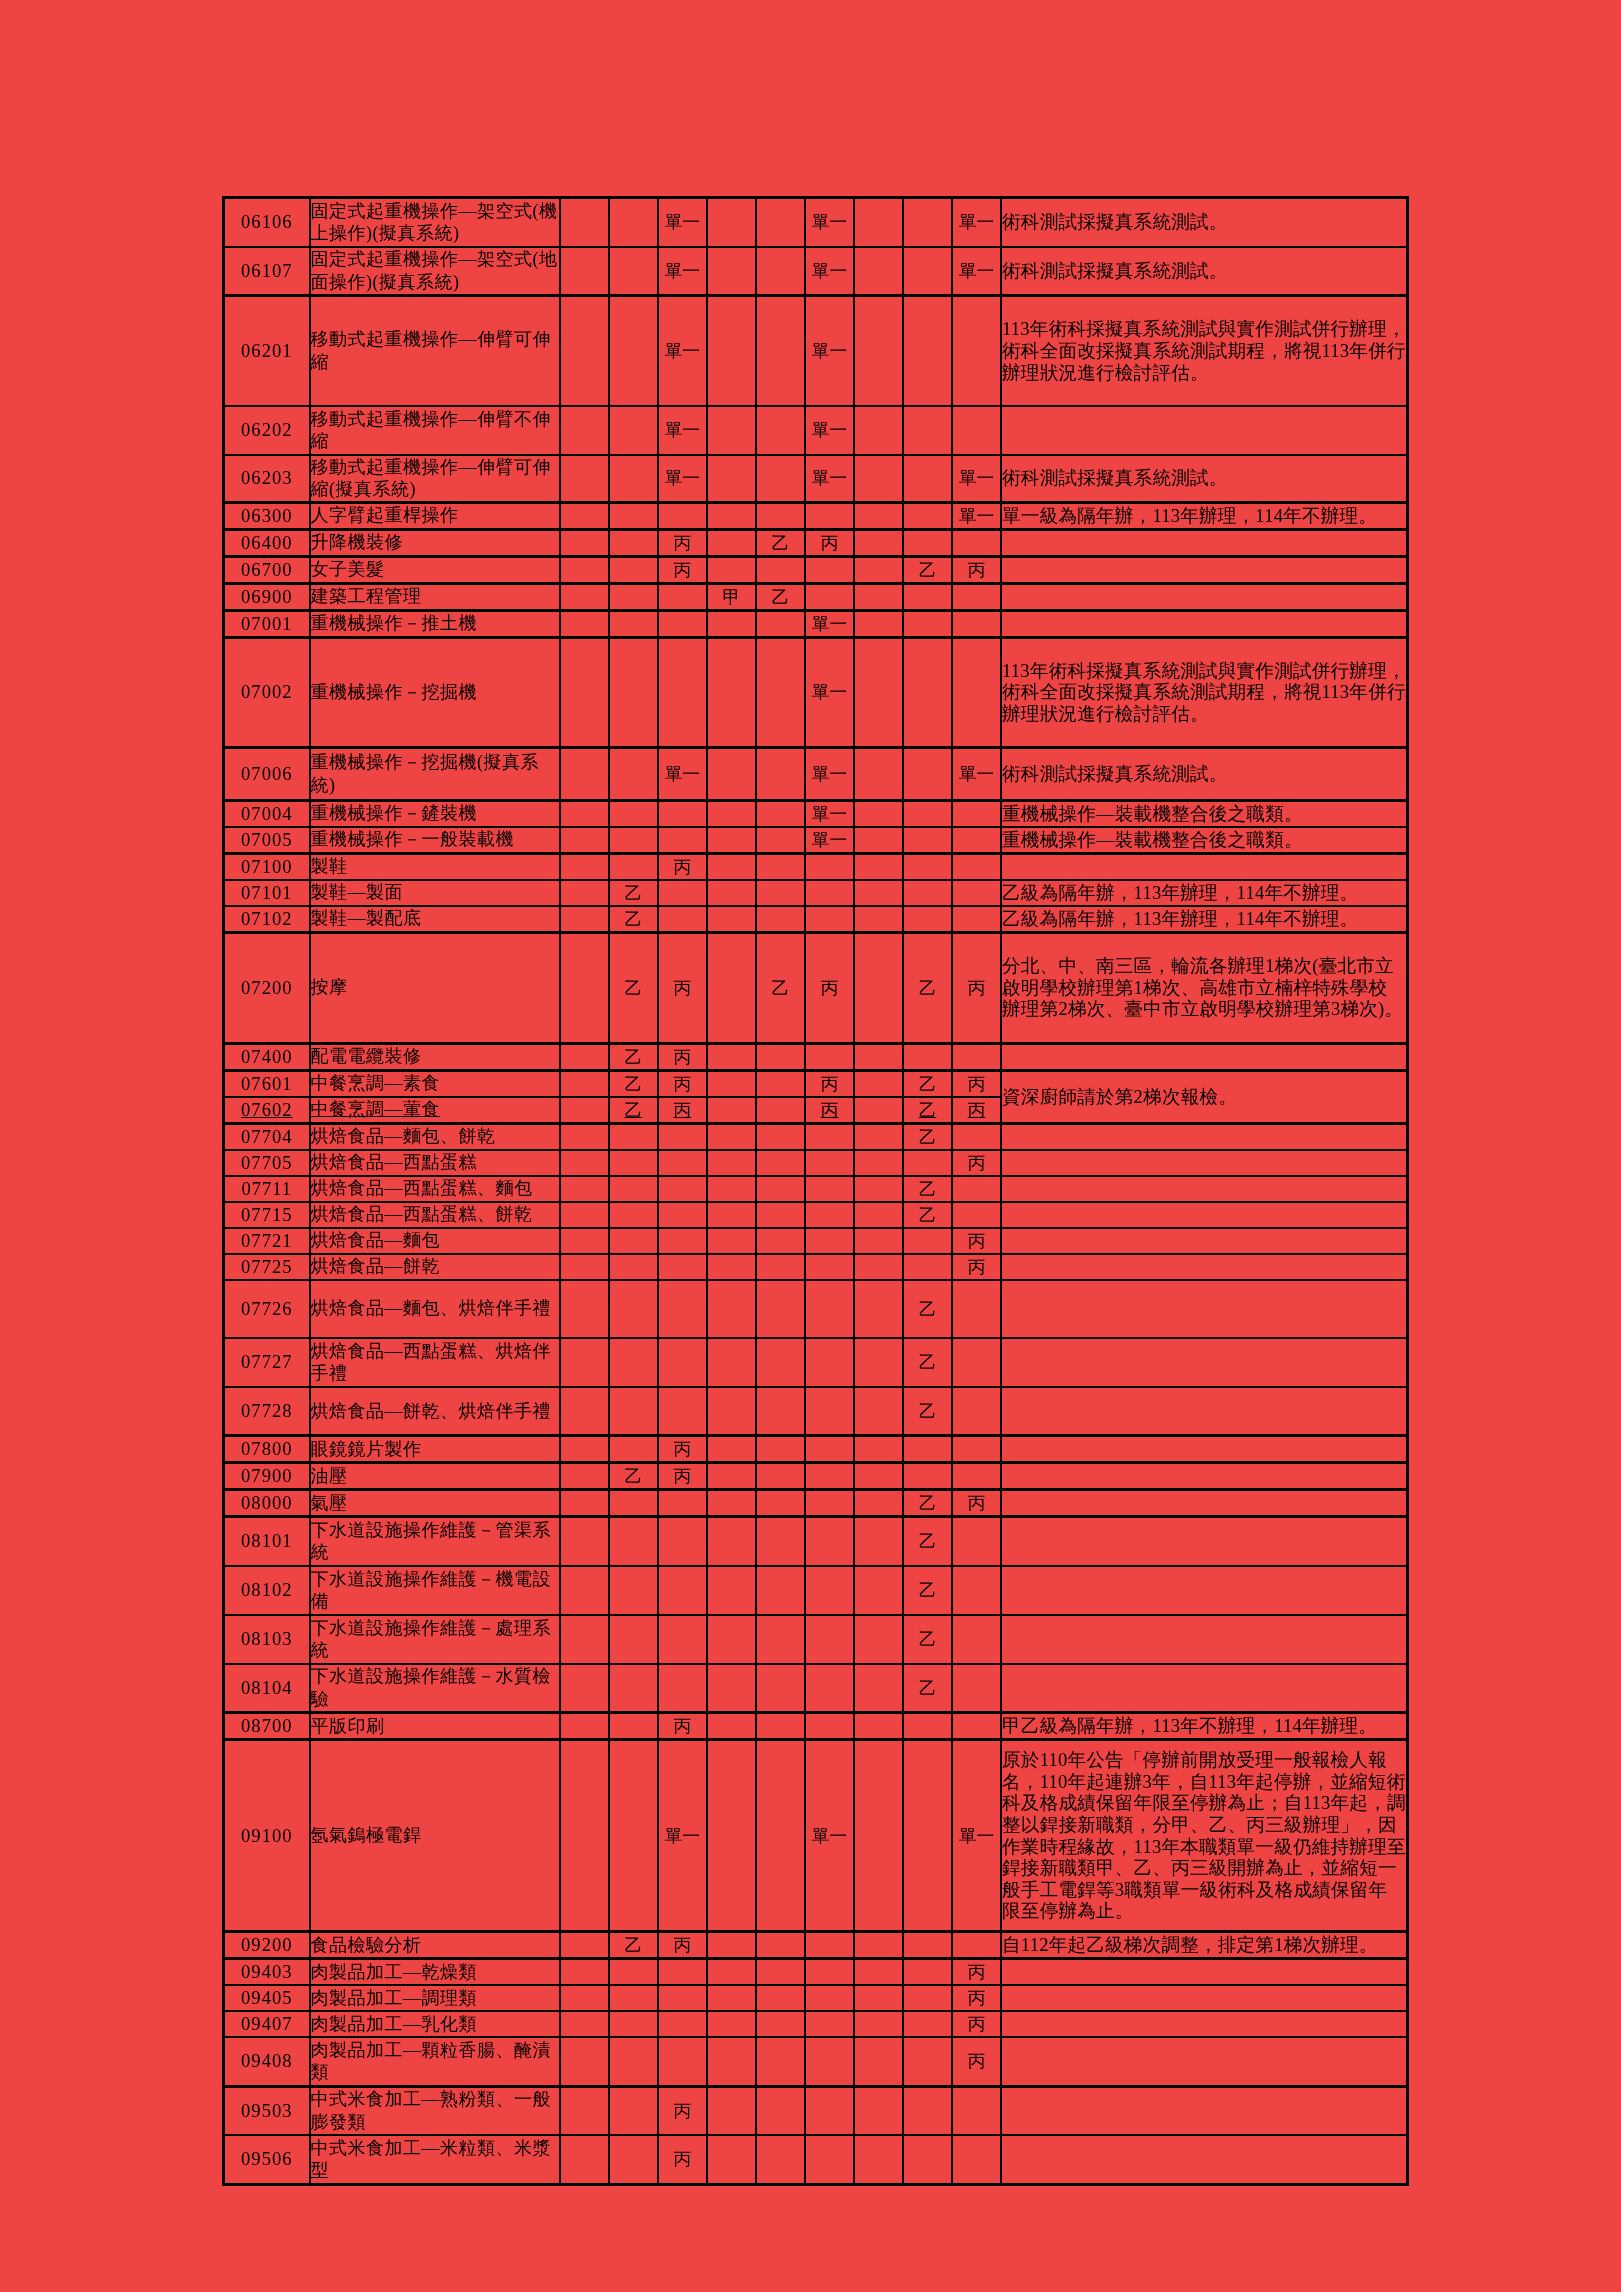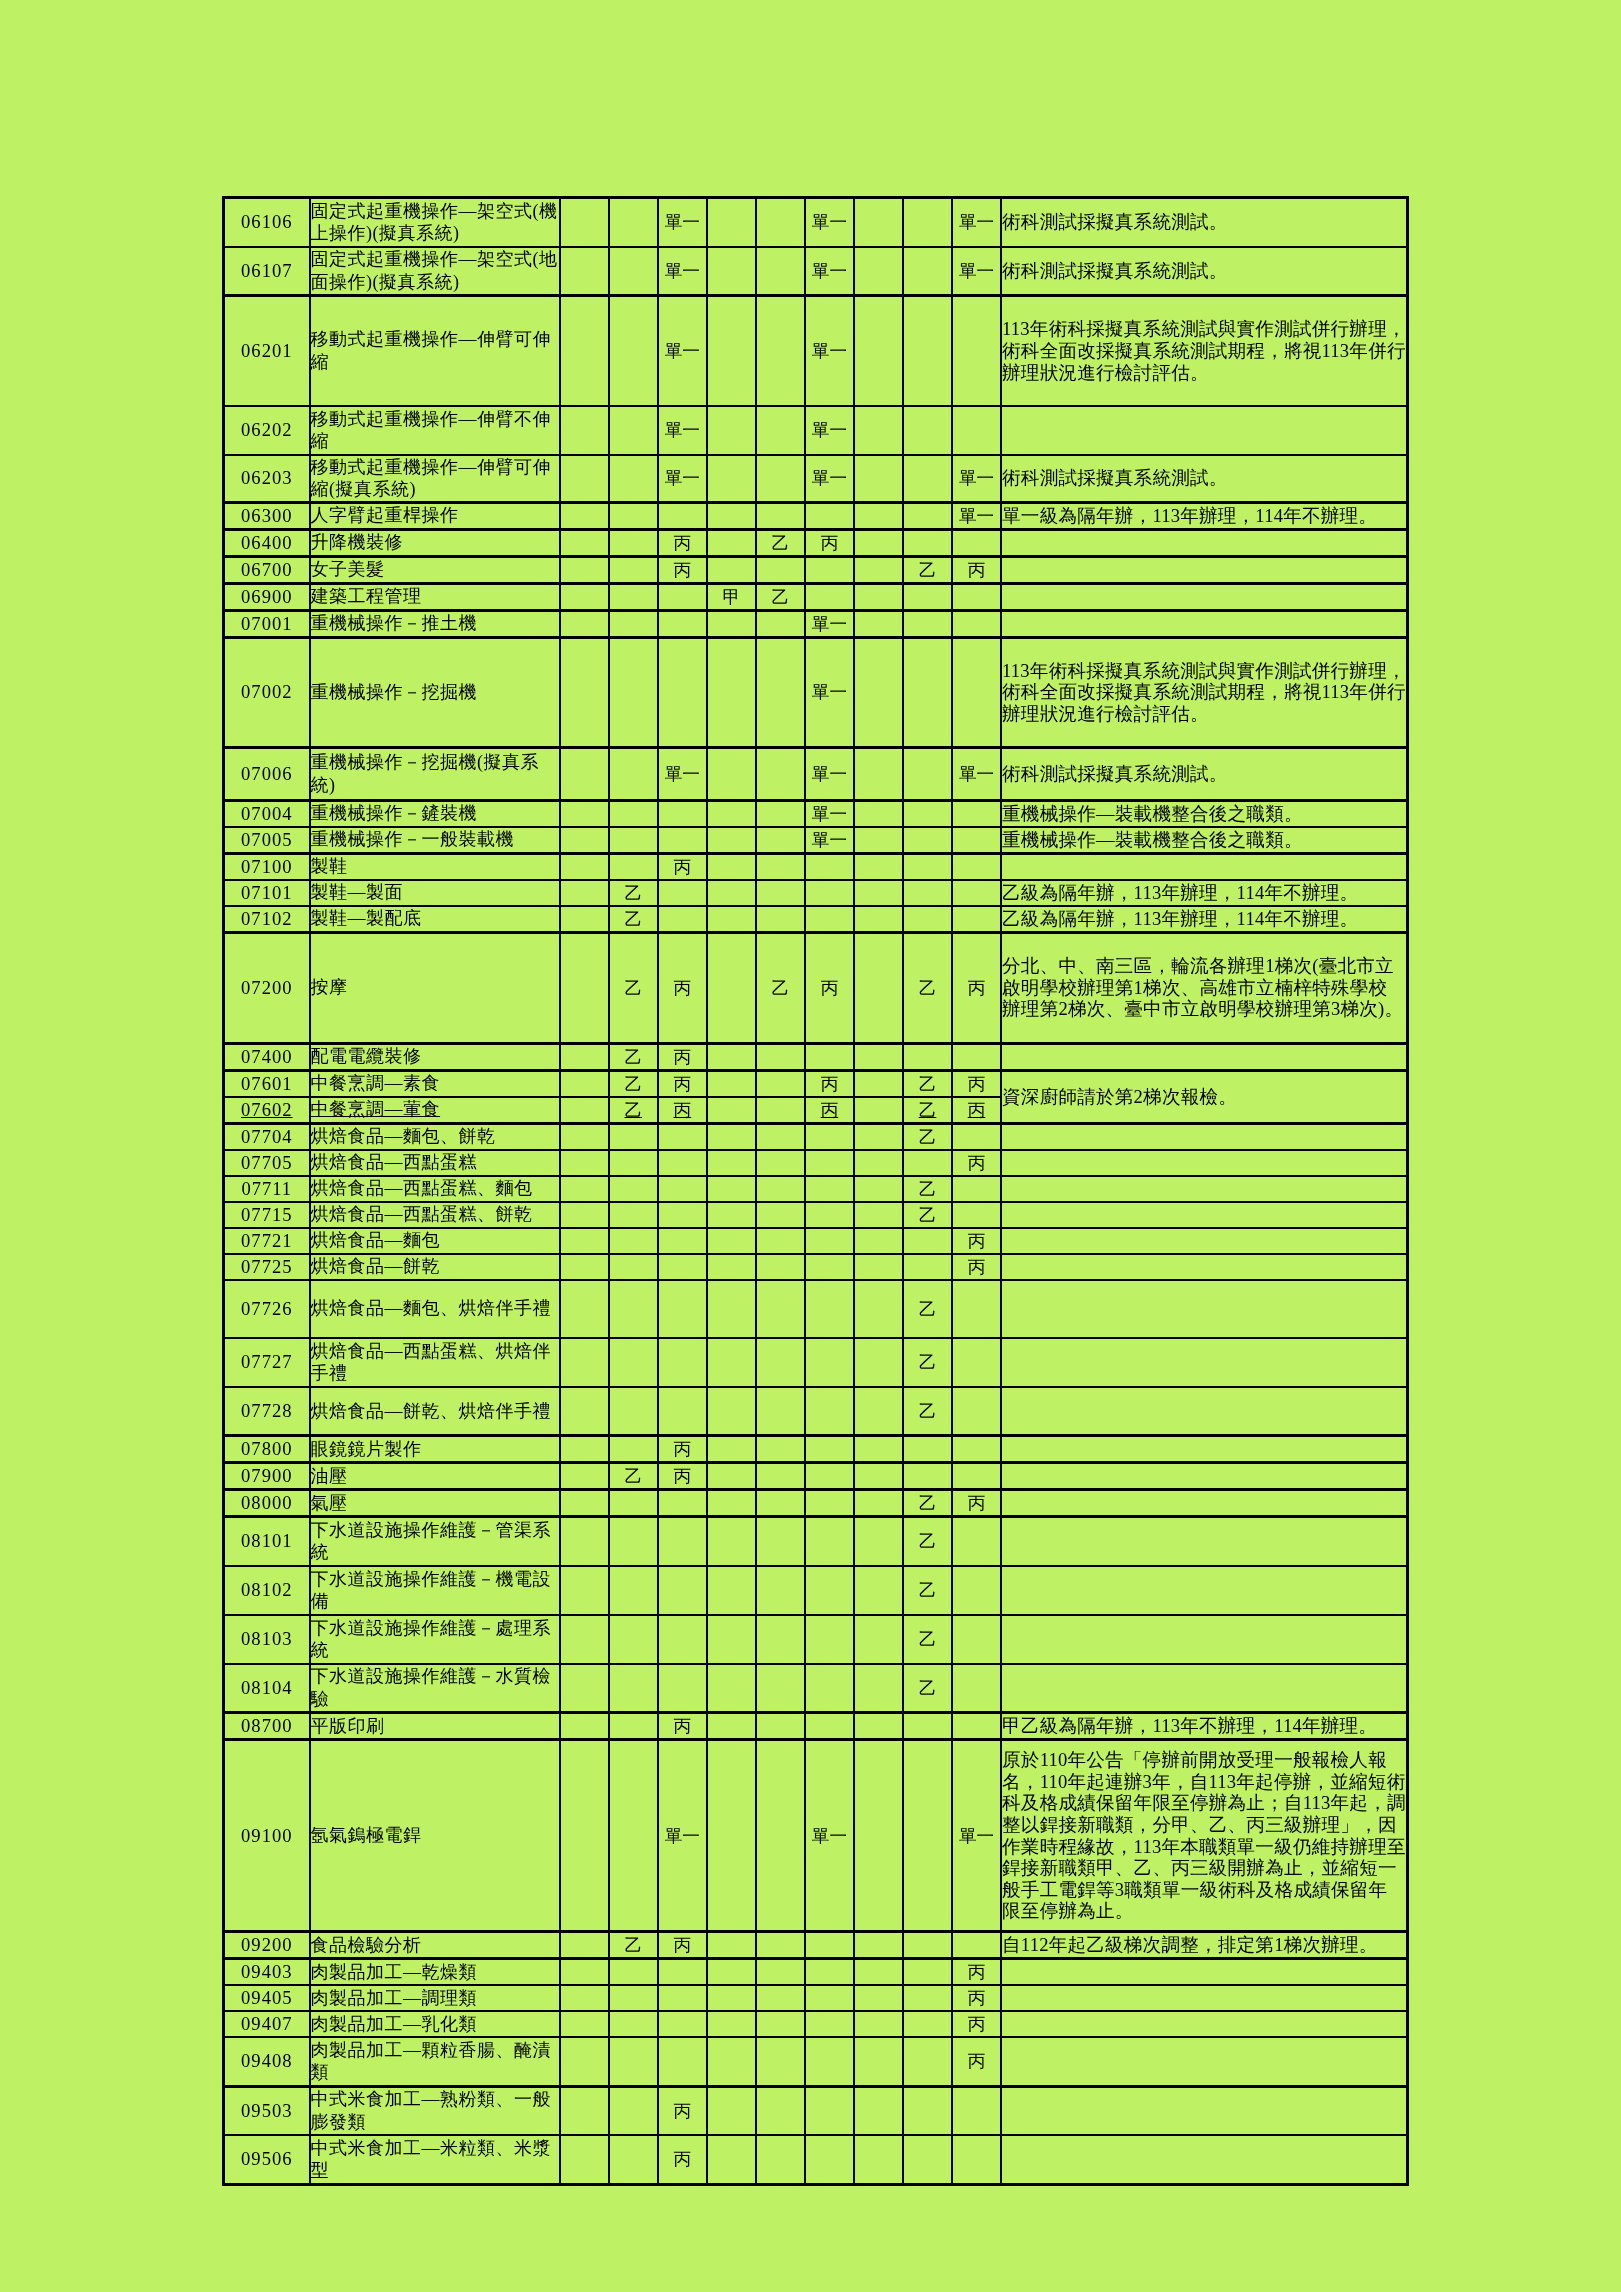--- a/index.html
+++ b/index.html
@@ -12,21 +12,21 @@
     height: 2293px;
     position: relative;
     font-family: "Liberation Serif", "DejaVu Serif", serif;
     color: #000;
   }
   .page {
     position: absolute;
     left: 0; top: 0;
     width: 1621px;
     height: 2293px;
-    background: #bef264;
+    background: #ef4444;
   }
   .table-wrap {
     position: absolute;
     left: 222px;
     top: 196px;
   }
   table.sched {
     border-collapse: collapse;
     table-layout: fixed;
     width: 1187px;

